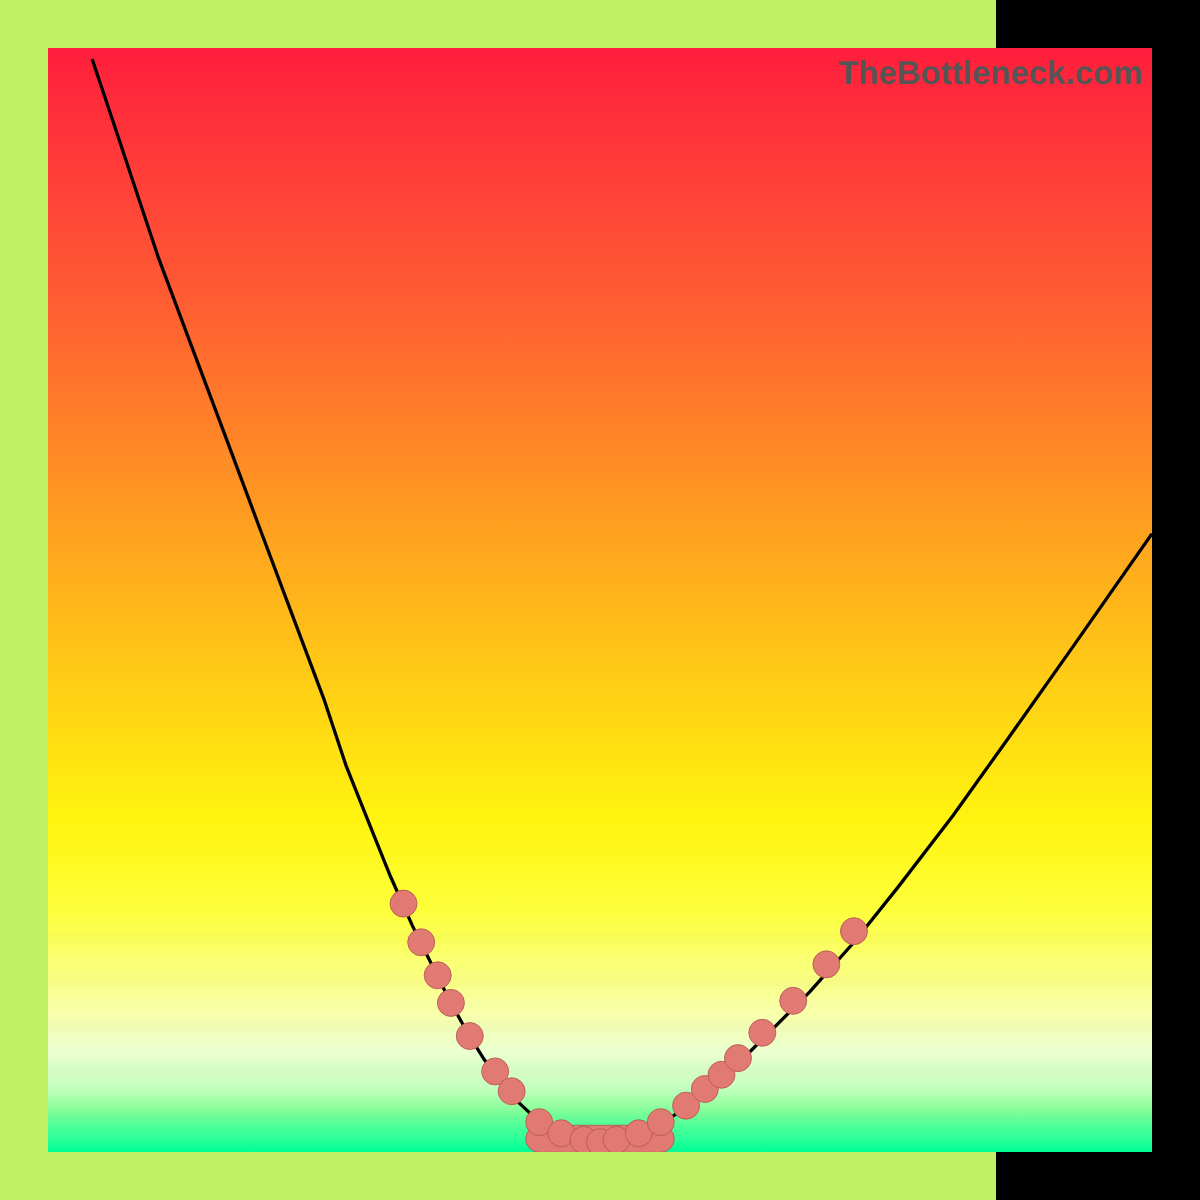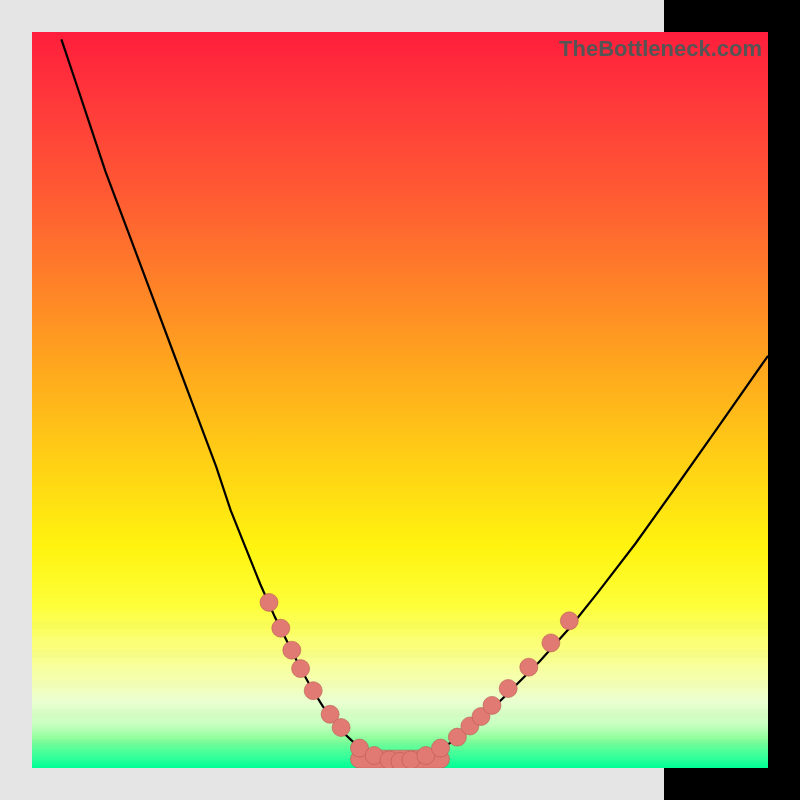--- a/index.html
+++ b/index.html
@@ -1,16 +1,16 @@
 <!DOCTYPE html>
 <html><head>
 <meta charset="utf-8">
 <style>
   html,body{margin:0;padding:0;width:800px;height:800px;background:#000;overflow:hidden}
-  .frame{position:absolute;left:0;top:0;width:664px;height:800px;background:#e5e5e5}
+  .frame{position:absolute;left:0;top:0;width:664px;height:800px;background:#bef264}
   .plot{position:absolute;left:32px;top:32px;width:736px;height:736px;overflow:hidden}
   .grad{position:absolute;left:0;top:0;width:736px;height:736px;
     background:linear-gradient(to bottom,
       #ff1e3c 0%,
       #ff3a3a 10%,
       #ff5a33 22%,
       #ff7a2a 32%,
       #ffa21f 44%,
       #ffcf15 58%,
       #fff40f 70%,

